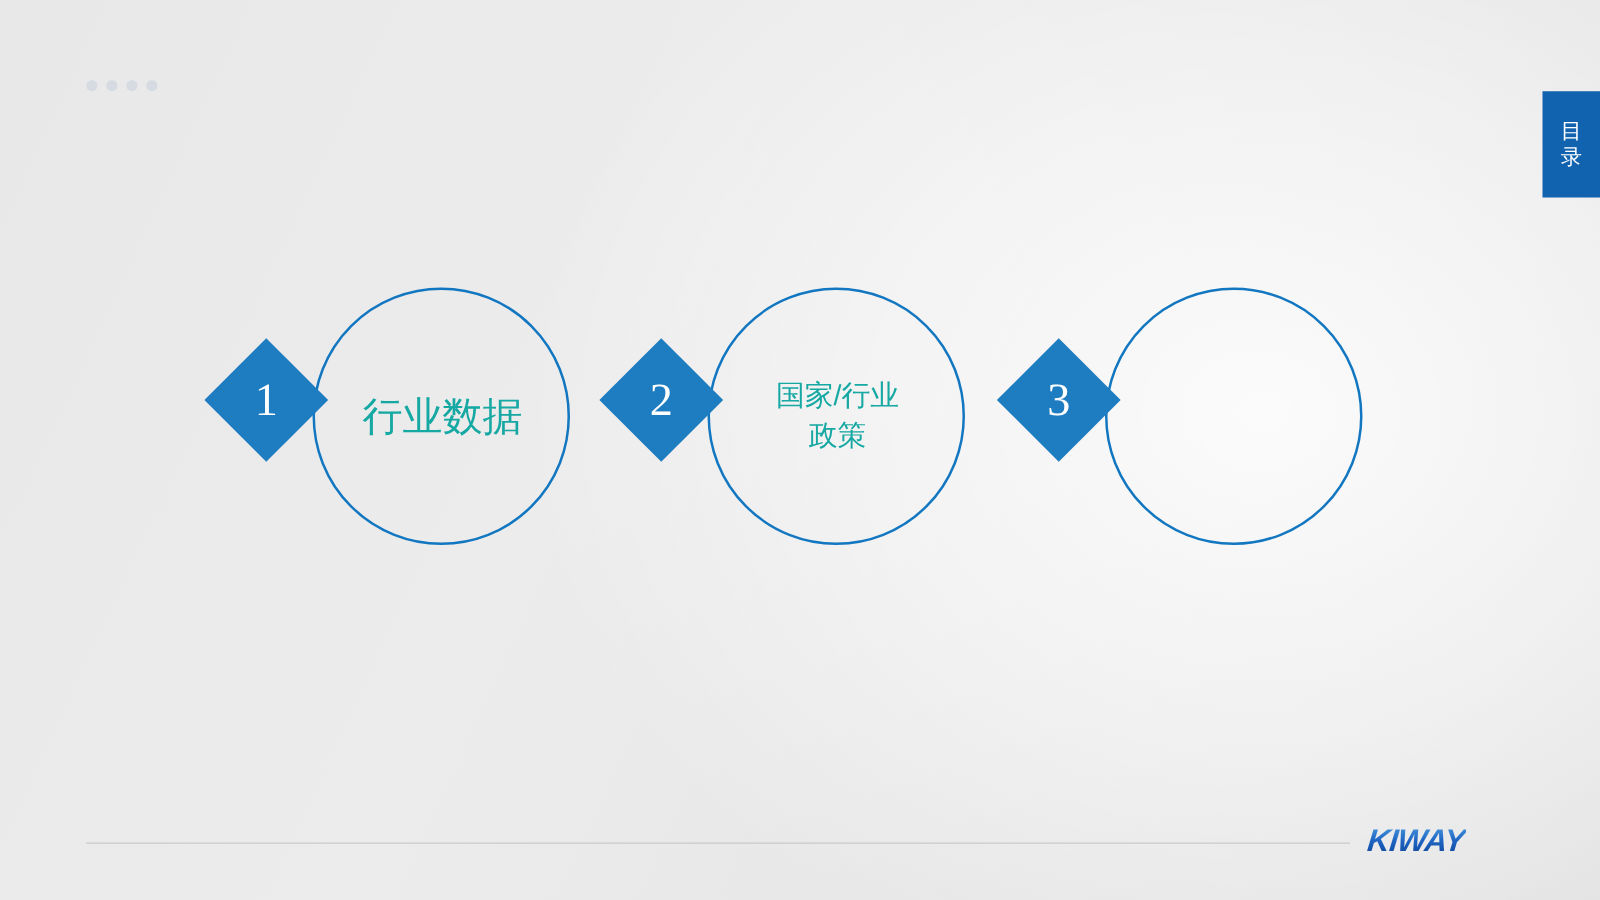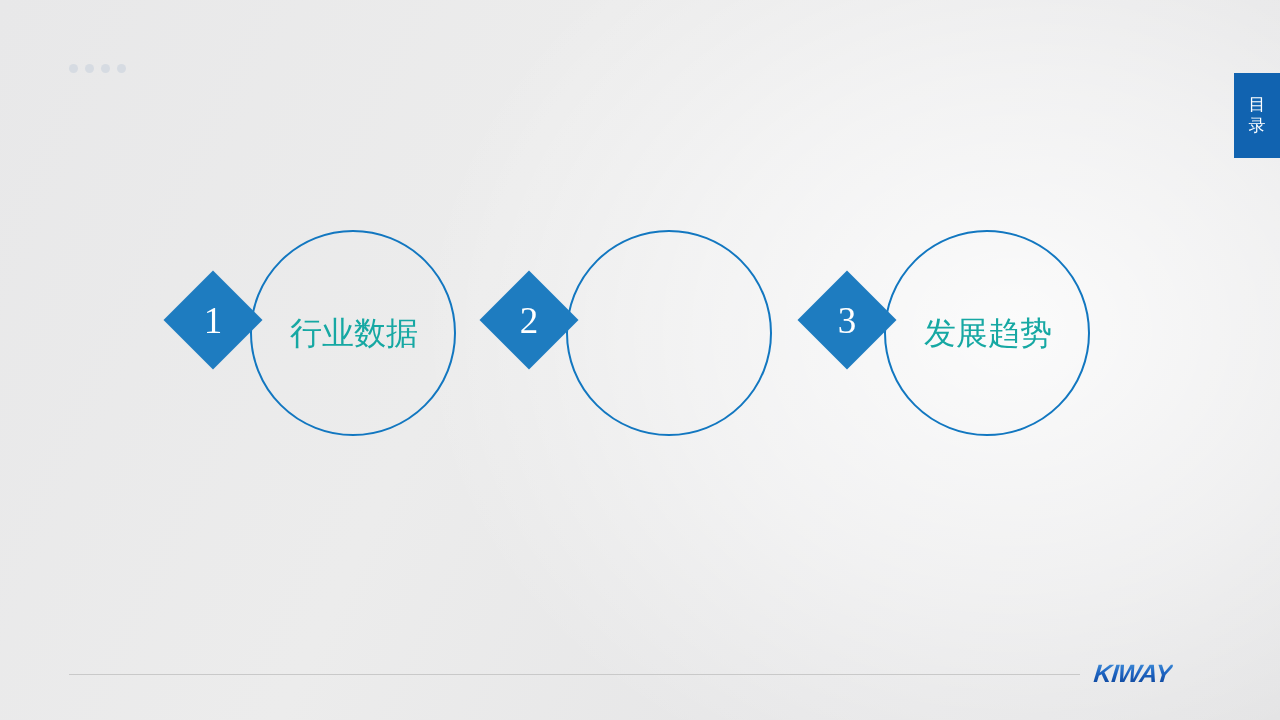--- a/index.html
+++ b/index.html
@@ -184,27 +184,28 @@
       <div class="ring"></div>
       <div class="diamond"></div>
       <div class="diamond-num">1</div>
       <div class="label">行业数据</div>
     </div>
 
     <div class="toc-item i2">
       <div class="ring"></div>
       <div class="diamond"></div>
       <div class="diamond-num">2</div>
+      <div class="label two-line">国家/行业
+政策</div>
     </div>
 
     <div class="toc-item i3">
       <div class="ring"></div>
       <div class="diamond"></div>
       <div class="diamond-num">3</div>
-      <div class="label">发展趋势</div>
     </div>
 
   </div>
 
   <div class="footer-rule"></div>
   <div class="logo">
     <span class="logo-text">KIWAY</span>
   </div>
 
 </div>

